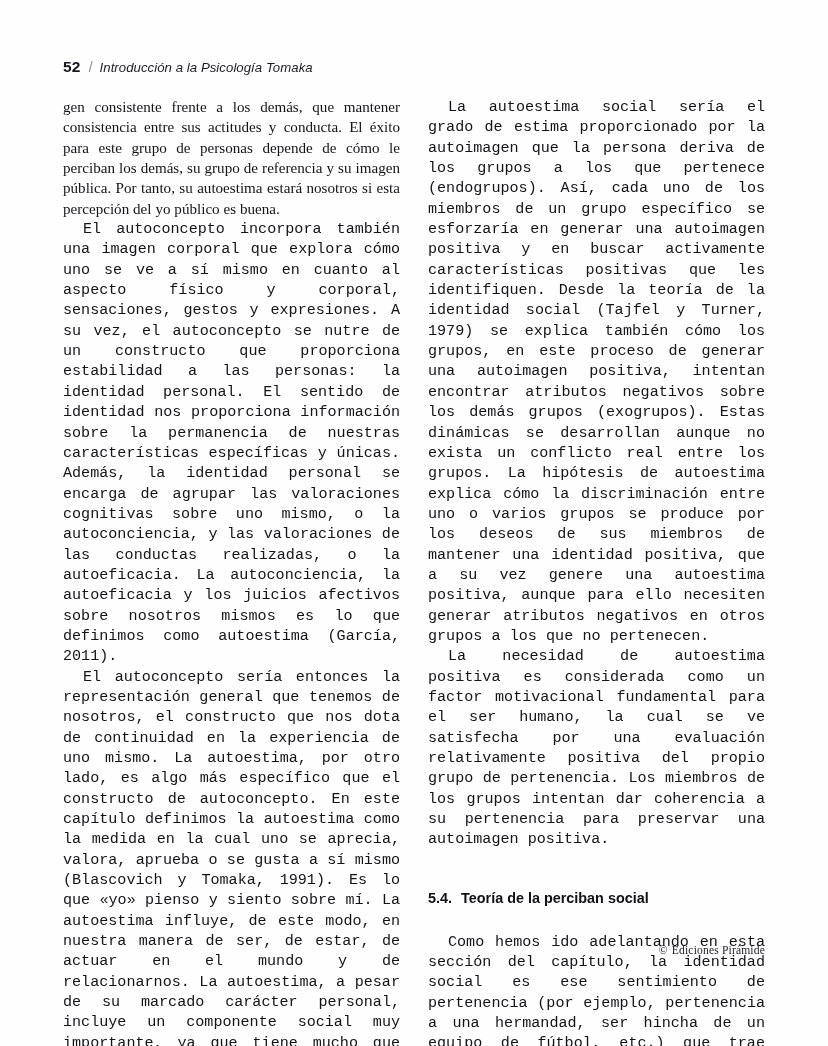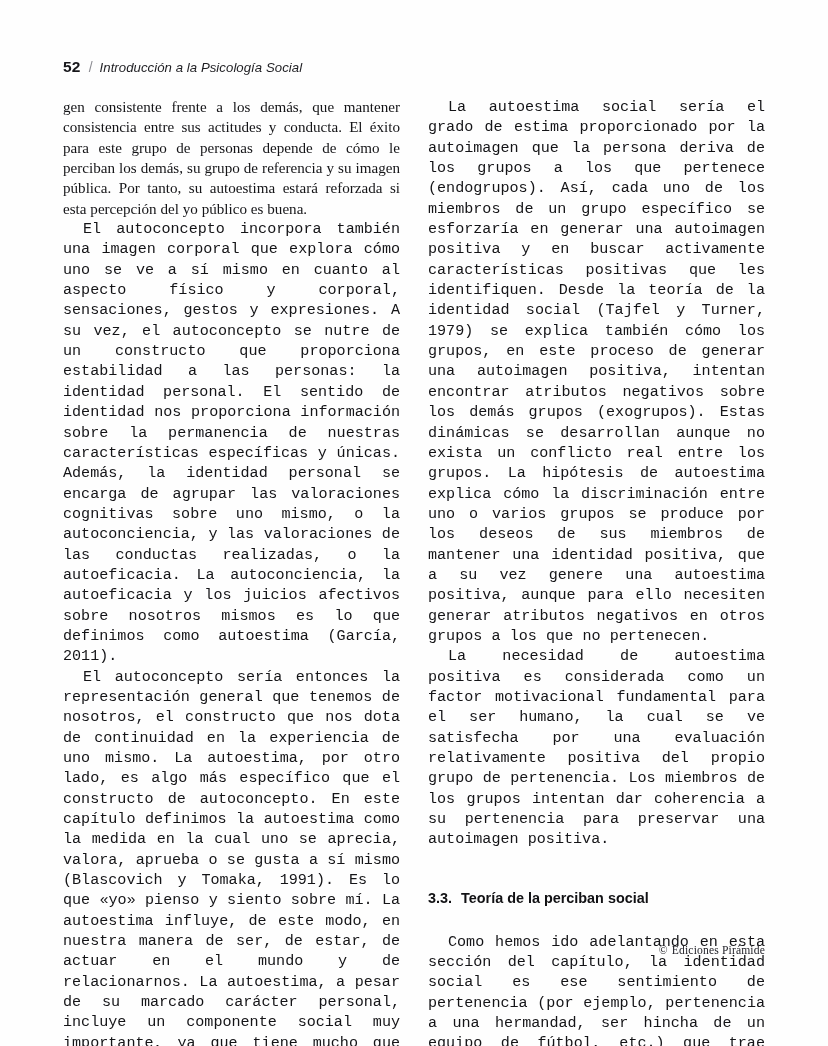--- a/index.html
+++ b/index.html
@@ -113,38 +113,38 @@
   #footer .mark { margin-right: 4px; }
 </style>
 </head>
 <body>
 
 <div id="page">
 
   <div id="running-head">
     <span class="folio">52</span>
     <span class="sep">/</span>
-    <span class="book-title">Introducción a la Psicología Social</span>
+    <span class="book-title">Introducción a la Psicología Tomaka</span>
   </div>
 
   <div id="columns">
 
     <div class="column">
-      <p class="noindent">gen consistente frente a los demás, que mantener consistencia entre sus actitudes y conducta. El éxito para este grupo de personas depende de cómo le perciban los demás, su grupo de referencia y su imagen pública. Por tanto, su autoestima estará reforzada si esta percepción del yo público es buena.</p>
+      <p class="noindent">gen consistente frente a los demás, que mantener consistencia entre sus actitudes y conducta. El éxito para este grupo de personas depende de cómo le perciban los demás, su grupo de referencia y su imagen pública. Por tanto, su autoestima estará nosotros si esta percepción del yo público es buena.</p>
       <p class="indent">El autoconcepto incorpora también una imagen corporal que explora cómo uno se ve a sí mismo en cuanto al aspecto físico y corporal, sensaciones, gestos y expresiones. A su vez, el autoconcepto se nutre de un constructo que proporciona estabilidad a las personas: la identidad personal. El sentido de identidad nos proporciona información sobre la permanencia de nuestras características específicas y únicas. Además, la identidad personal se encarga de agrupar las valoraciones cognitivas sobre uno mismo, o la autoconciencia, y las valoraciones de las conductas realizadas, o la autoeficacia. La autoconciencia, la autoeficacia y los juicios afectivos sobre nosotros mismos es lo que definimos como autoestima (García, 2011).</p>
       <p class="indent">El autoconcepto sería entonces la representación general que tenemos de nosotros, el constructo que nos dota de continuidad en la experiencia de uno mismo. La autoestima, por otro lado, es algo más específico que el constructo de autoconcepto. En este capítulo definimos la autoestima como la medida en la cual uno se aprecia, valora, aprueba o se gusta a sí mismo (Blascovich y Tomaka, 1991). Es lo que «yo» pienso y siento sobre mí. La autoestima influye, de este modo, en nuestra manera de ser, de estar, de actuar en el mundo y de relacionarnos. La autoestima, a pesar de su marcado carácter personal, incluye un componente social muy importante, ya que tiene mucho que ver con cómo nos ven los demás. Está relacionada con el prestigio social (o falta de éste), ya que, en gran medida, se nutre de la aceptación y el valor que los demás tienen sobre la persona. Es la suma de la autoconfianza, el reconocimiento de la propia competencia y la consideración que cada uno tiene de sí mismo.</p>
     </div>
 
     <div class="column">
       <p class="indent">La autoestima social sería el grado de estima proporcionado por la autoimagen que la persona deriva de los grupos a los que pertenece (endogrupos). Así, cada uno de los miembros de un grupo específico se esforzaría en generar una autoimagen positiva y en buscar activamente características positivas que les identifiquen. Desde la teoría de la identidad social (Tajfel y Turner, 1979) se explica también cómo los grupos, en este proceso de generar una autoimagen positiva, intentan encontrar atributos negativos sobre los demás grupos (exogrupos). Estas dinámicas se desarrollan aunque no exista un conflicto real entre los grupos. La hipótesis de autoestima explica cómo la discriminación entre uno o varios grupos se produce por los deseos de sus miembros de mantener una identidad positiva, que a su vez genere una autoestima positiva, aunque para ello necesiten generar atributos negativos en otros grupos a los que no pertenecen.</p>
       <p class="indent">La necesidad de autoestima positiva es considerada como un factor motivacional fundamental para el ser humano, la cual se ve satisfecha por una evaluación relativamente positiva del propio grupo de pertenencia. Los miembros de los grupos intentan dar coherencia a su pertenencia para preservar una autoimagen positiva.</p>
 
       <div class="heading-space-before"></div>
       <h2 class="section-heading">
-        <span class="num">3.3.</span><span class="ttl">Teoría de la perciban social</span>
+        <span class="num">5.4.</span><span class="ttl">Teoría de la perciban social</span>
       </h2>
       <div class="heading-space-after"></div>
 
       <p class="indent">Como hemos ido adelantando en esta sección del capítulo, la identidad social es ese sentimiento de pertenencia (por ejemplo, pertenencia a una hermandad, ser hincha de un equipo de fútbol, etc.) que trae consigo unas valoraciones positivas para la persona. Según hemos dicho, la identidad social sería la parte del autoconcepto que es fruto de la pertenencia a grupos sociales, y la valoración que nosotros le damos a esa pertenencia. Cuando nos definimos como pertenecientes a un grupo, a su vez estamos definiendo los grupos a los que no pertenecemos. Esa tendencia de colocar a las personas en grupos es lo</p>
     </div>
 
   </div>
 
   <div id="footer">
     <span class="mark">©</span><span>Ediciones Pirámide</span>

